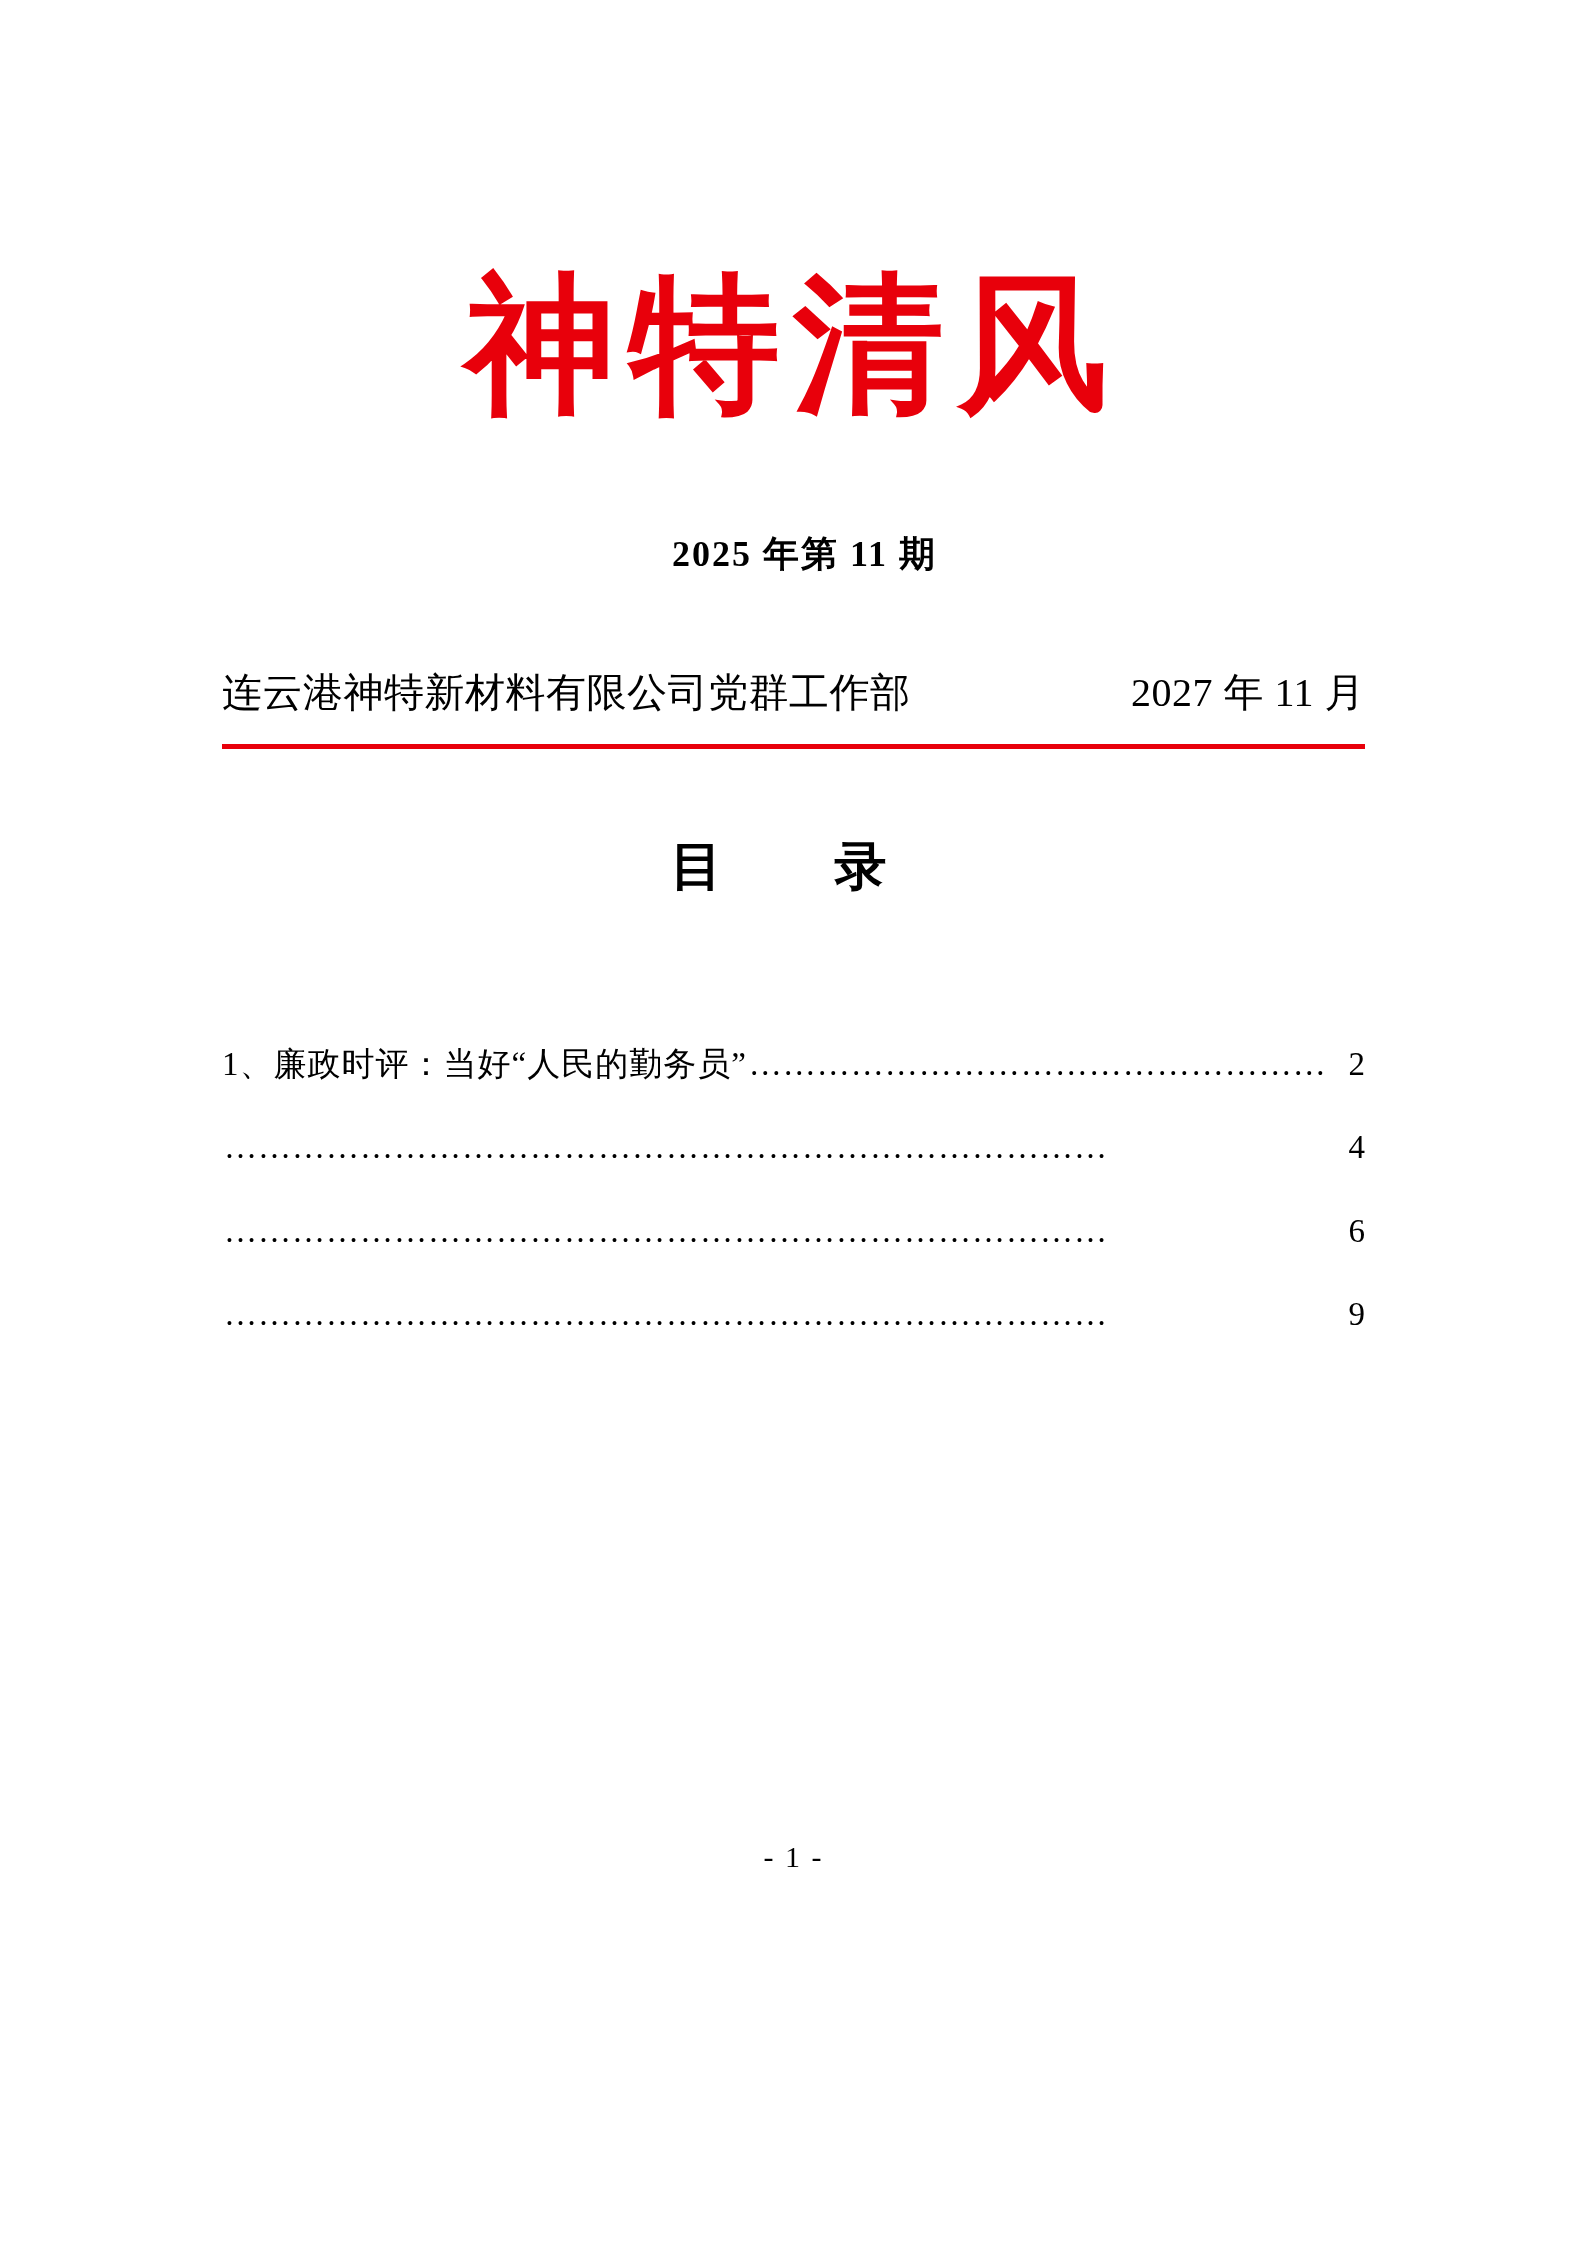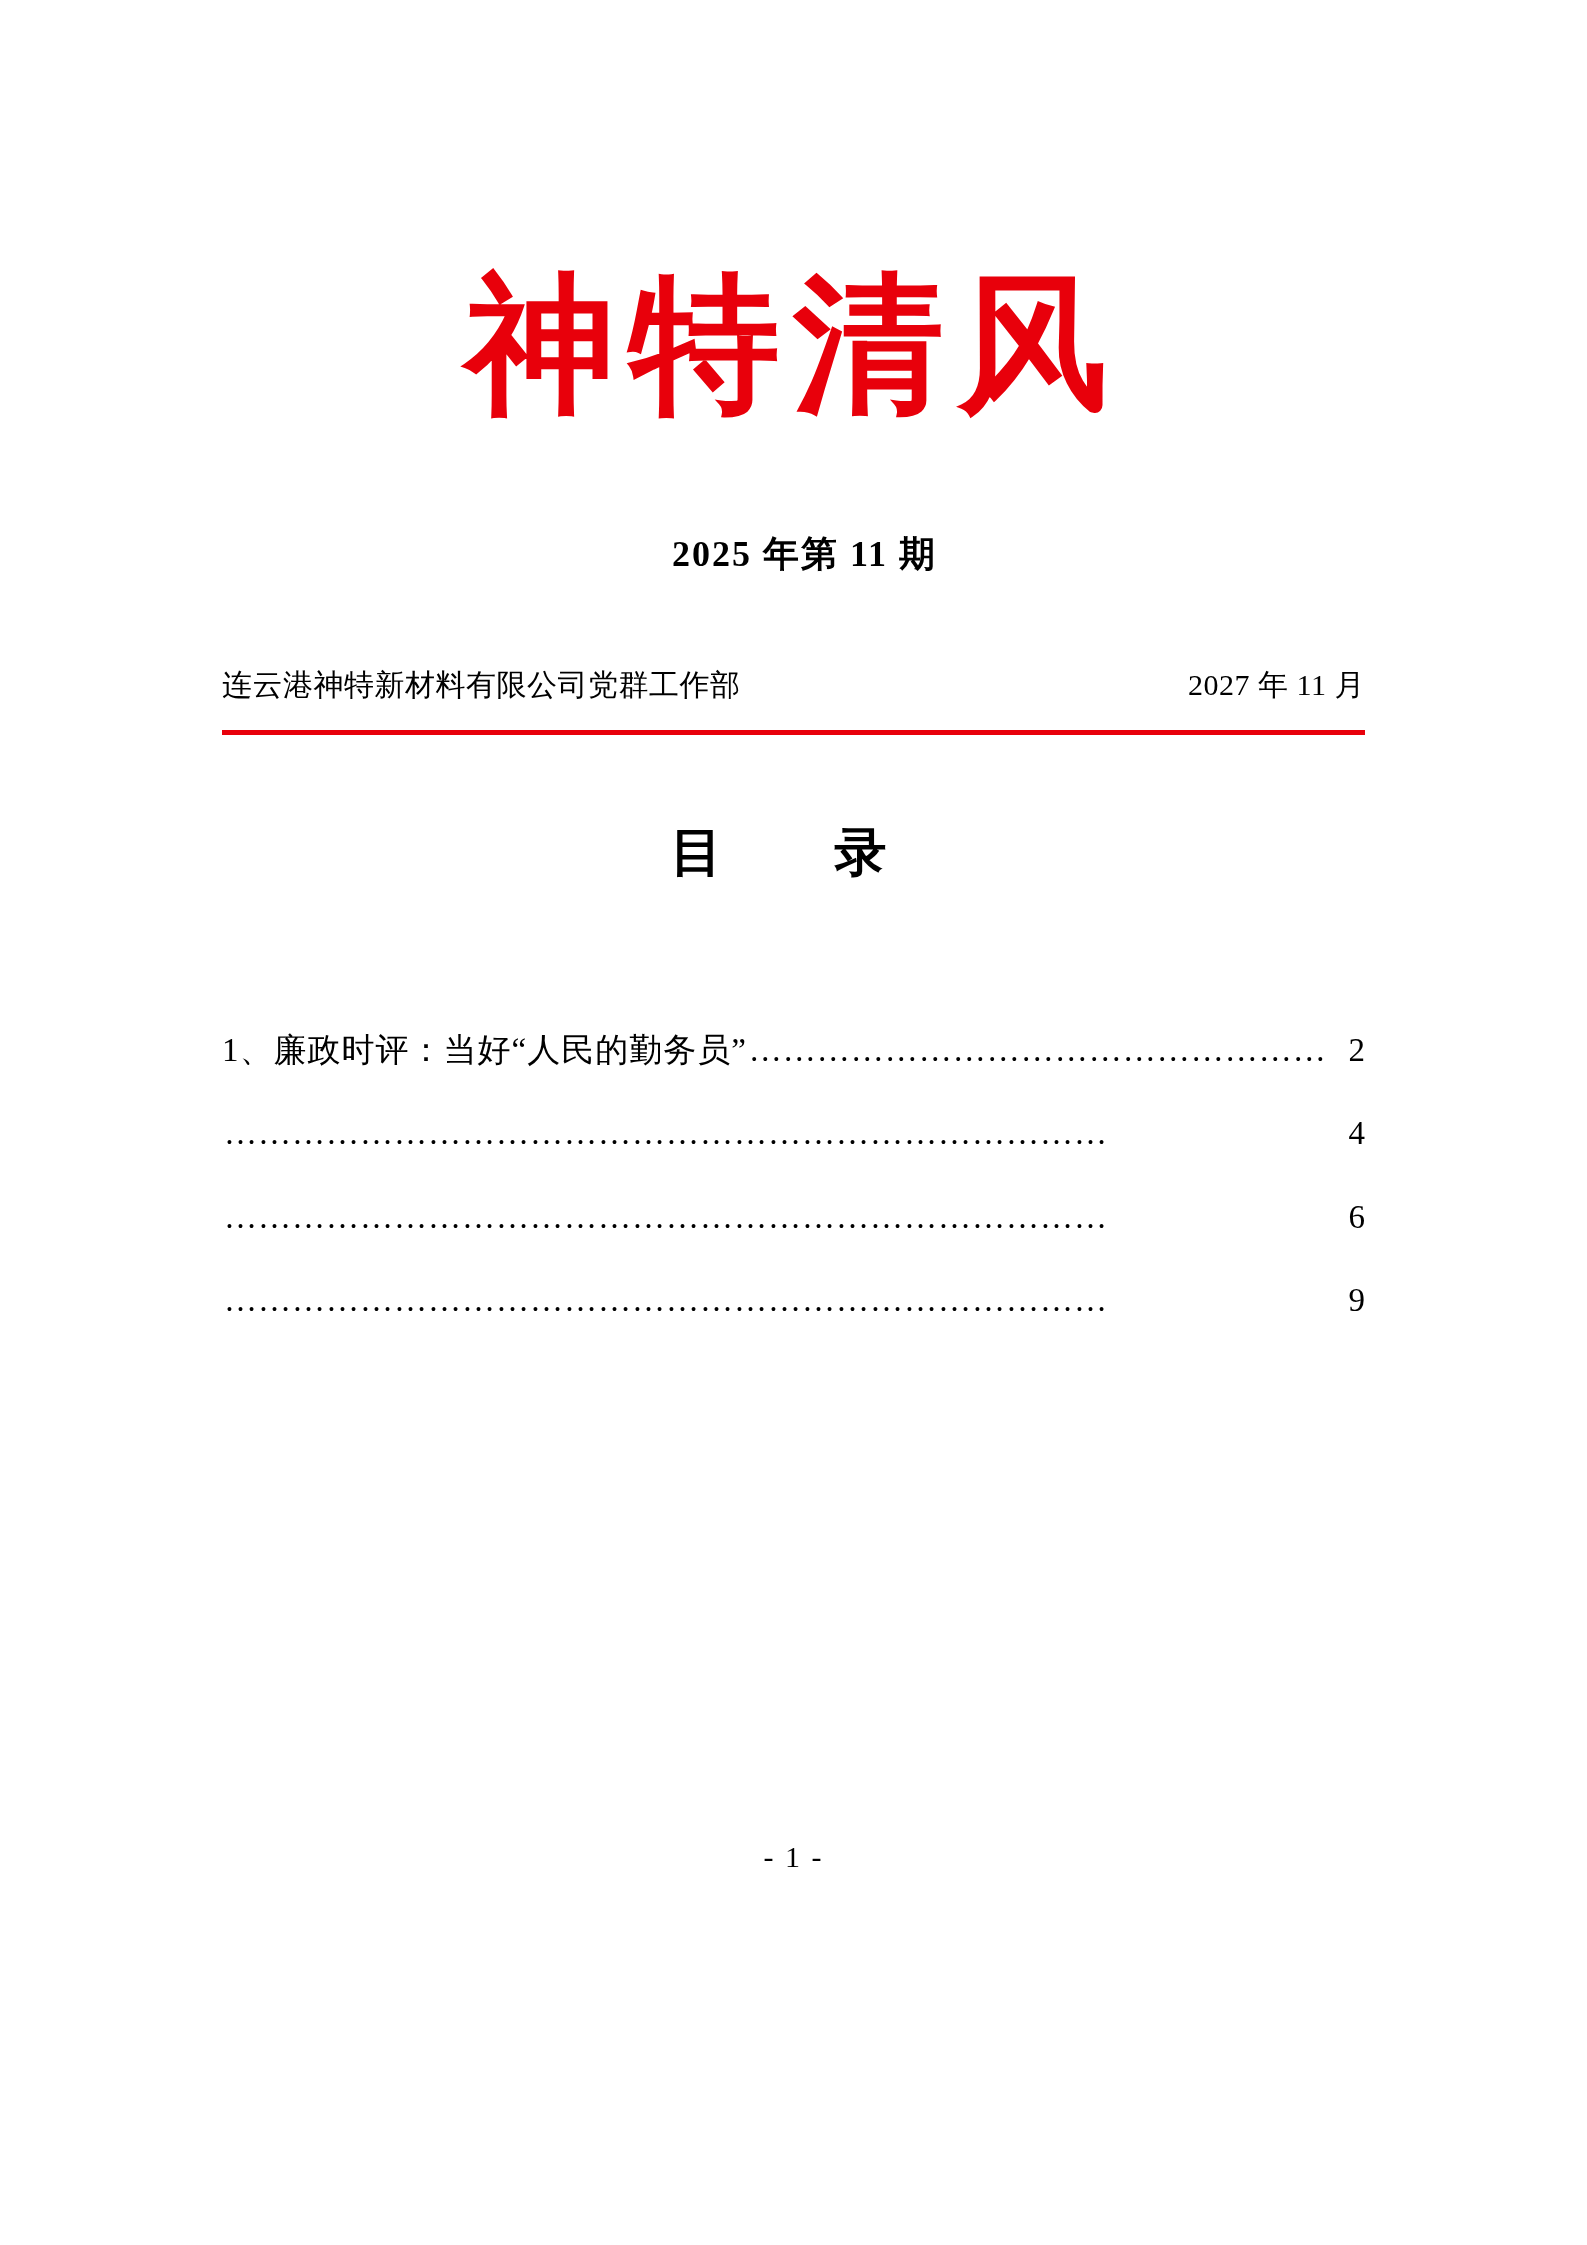--- a/index.html
+++ b/index.html
@@ -36,21 +36,21 @@
     font-size: 36px;
     letter-spacing: 2px;
     margin-top: 110px;
     margin-left: 22px;
   }
   .imprint-row {
     display: flex;
     justify-content: space-between;
     align-items: baseline;
     margin: 86px 222px 0 222px;
-    font-size: 30px;
+    font-size: 40px;
     font-family: "Liberation Serif", serif;
   }
   .imprint-left {
     letter-spacing: 0.5px;
   }
   .imprint-right {
     letter-spacing: 0.5px;
   }
   .red-rule {
     margin: 24px 222px 0 222px;

